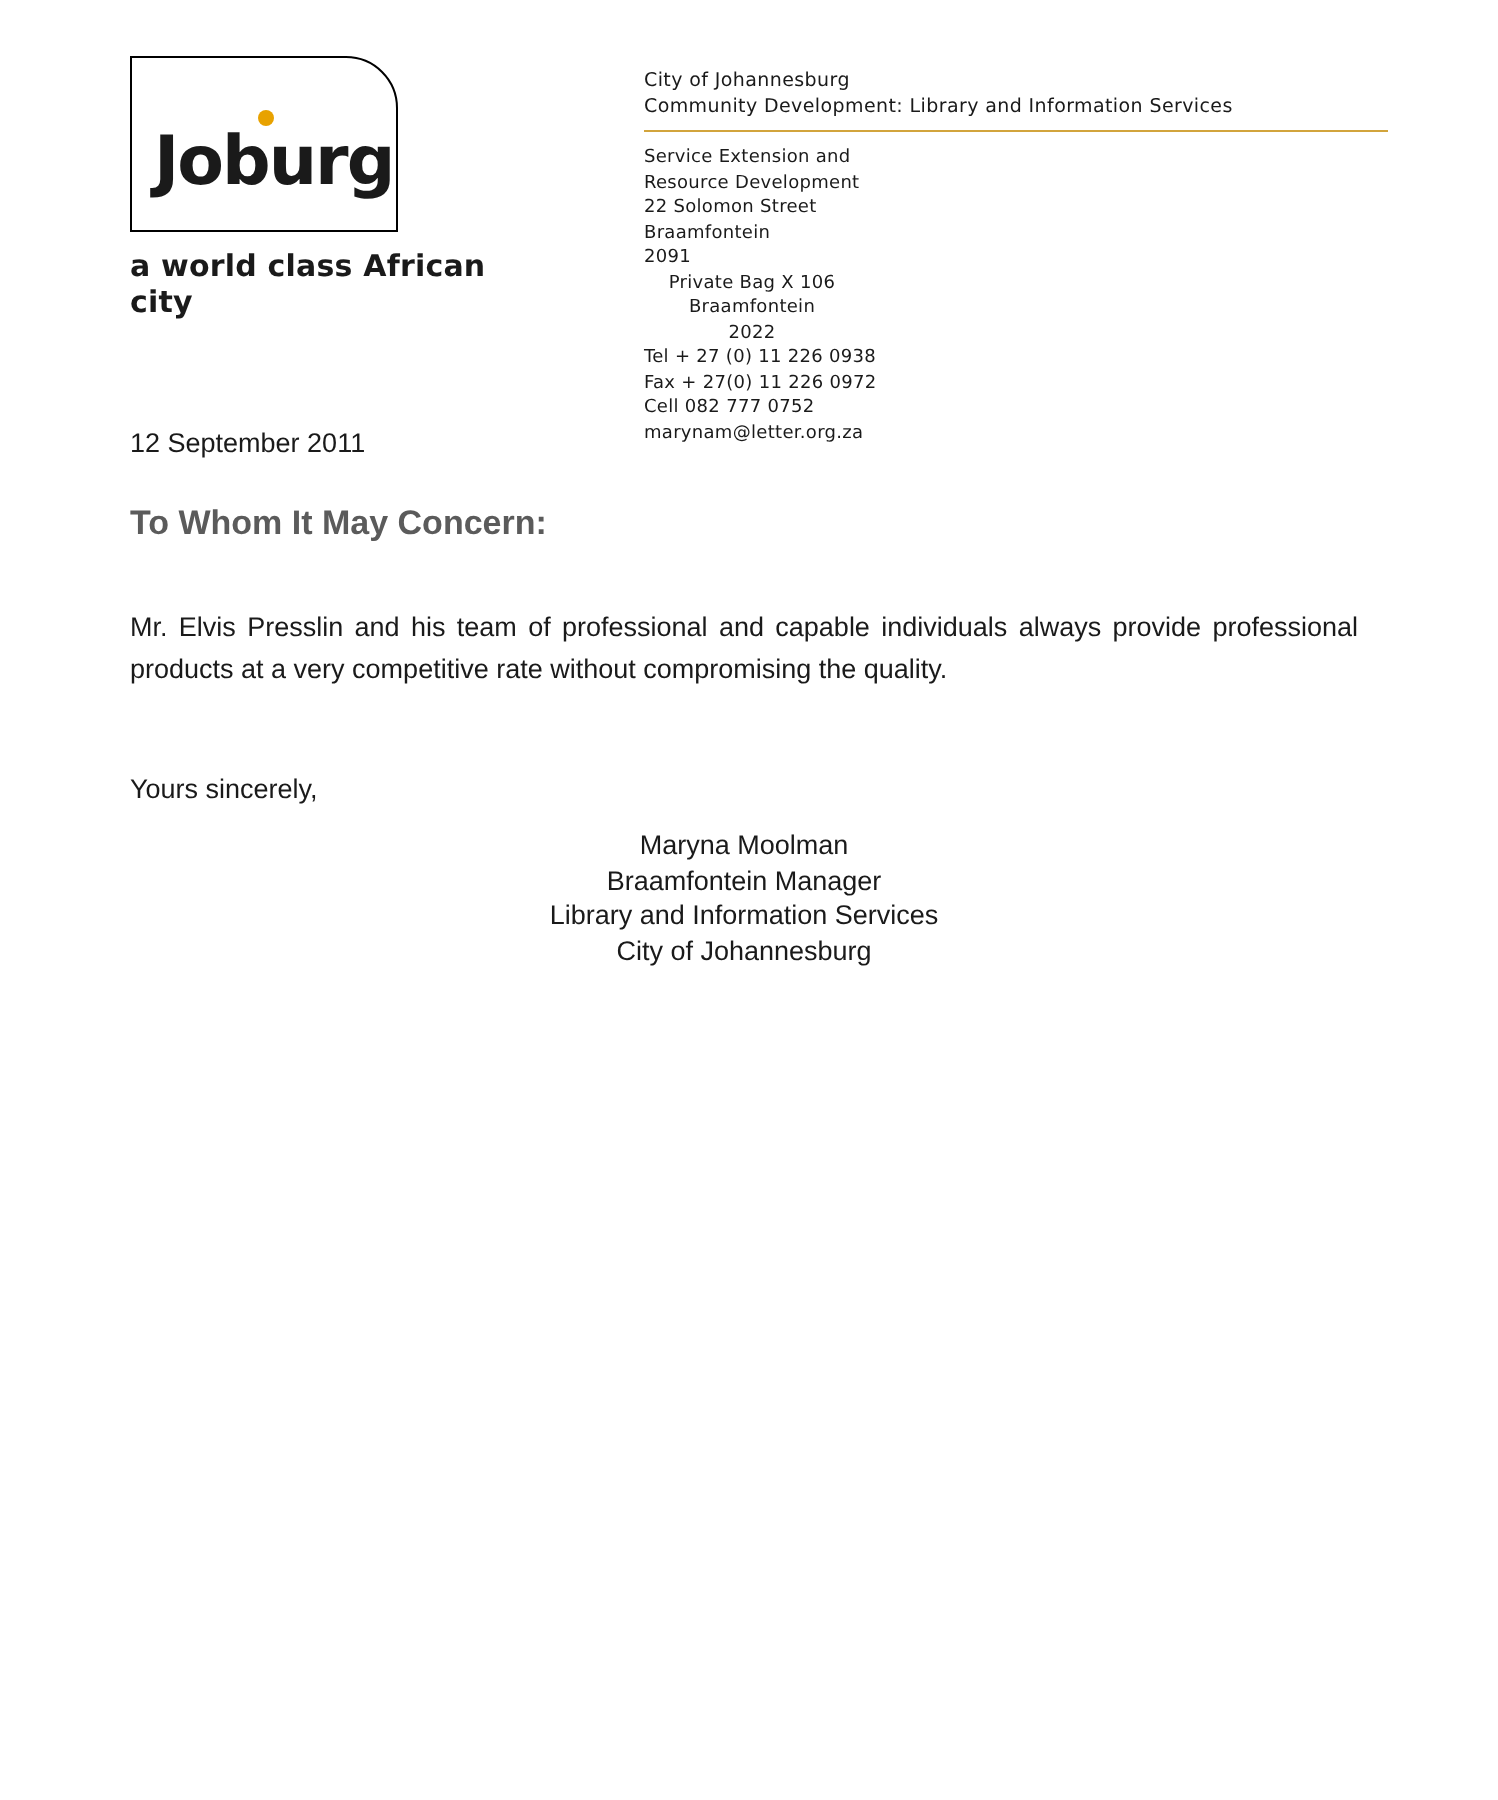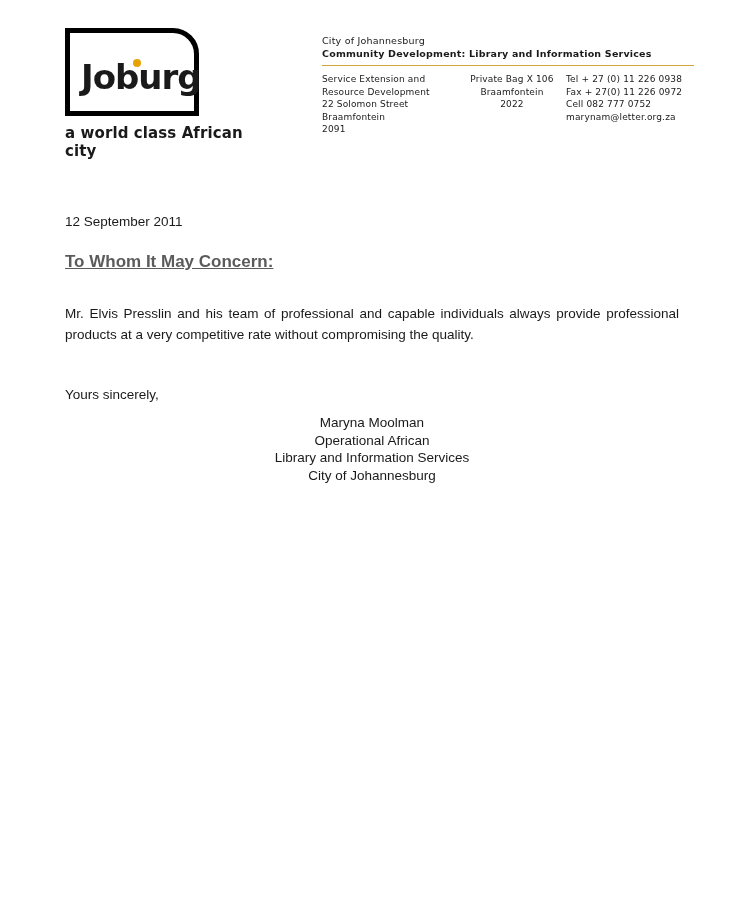--- a/index.html
+++ b/index.html
@@ -27,21 +27,21 @@
 
   .logo-block {
     position: absolute;
     left: 65px;
     top: 0px;
     width: 180px;
   }
   .logo-box {
     width: 134px;
     height: 88px;
-    border: 5px solid #000000;
+    border: 1px solid #000000;
     border-radius: 0 26px 0 0;
     position: relative;
     background: #ffffff;
     box-sizing: border-box;
   }
   .logo-word {
     position: absolute;
     left: 11px;
     bottom: 14px;
     font-family: "DejaVu Sans", sans-serif;
@@ -75,31 +75,32 @@
     width: 372px;
     font-family: "DejaVu Sans", sans-serif;
     color: #1a1a1a;
   }
   .org-line {
     font-size: 9.5px;
     line-height: 13px;
     letter-spacing: 0.2px;
   }
   .org-line.bold {
-    font-weight: bold;
+    font-weight: normal;
   }
   .rule {
     margin-top: 5px;
     height: 1px;
     width: 372px;
     background: #d2a43c;
   }
   .contact-cols {
     display: flex;
     margin-top: 7px;
+    flex-direction: column;
   }
   .col1 { width: 136px; }
   .col2 { width: 108px; text-align: center; }
   .col3 { width: 128px; }
   .contact-line {
     font-size: 9px;
     line-height: 12.5px;
     letter-spacing: 0.15px;
     white-space: nowrap;
   }
@@ -114,21 +115,20 @@
   .date {
     font-size: 13.5px;
     color: #1a1a1a;
     margin-bottom: 23px;
   }
   .salutation {
     font-size: 17px;
     font-weight: bold;
     color: #5b5b5b;
     margin-bottom: 31px;
-    text-decoration: underline;
   }
   .para {
     font-size: 13.5px;
     line-height: 21px;
     color: #1a1a1a;
     text-align: justify;
     margin-bottom: 18px;
   }
   .closing {
     font-size: 13.5px;
@@ -184,17 +184,17 @@
 
 </div>
 
 <div class="letter">
   <div class="date">12 September 2011</div>
   <div class="salutation">To Whom It May Concern:</div>
   <p class="para">Mr. Elvis Presslin and his team of professional and capable individuals always provide professional products at a very competitive rate without compromising the quality.</p>
   <div class="closing">Yours sincerely,</div>
   <div class="signature">
     <div class="signoff-line">Maryna Moolman</div>
-    <div class="signoff-line">Operational African</div>
+    <div class="signoff-line">Braamfontein Manager</div>
     <div class="signoff-line">Library and Information Services</div>
     <div class="signoff-line">City of Johannesburg</div>
   </div>
 </div>
 
 </body></html>

